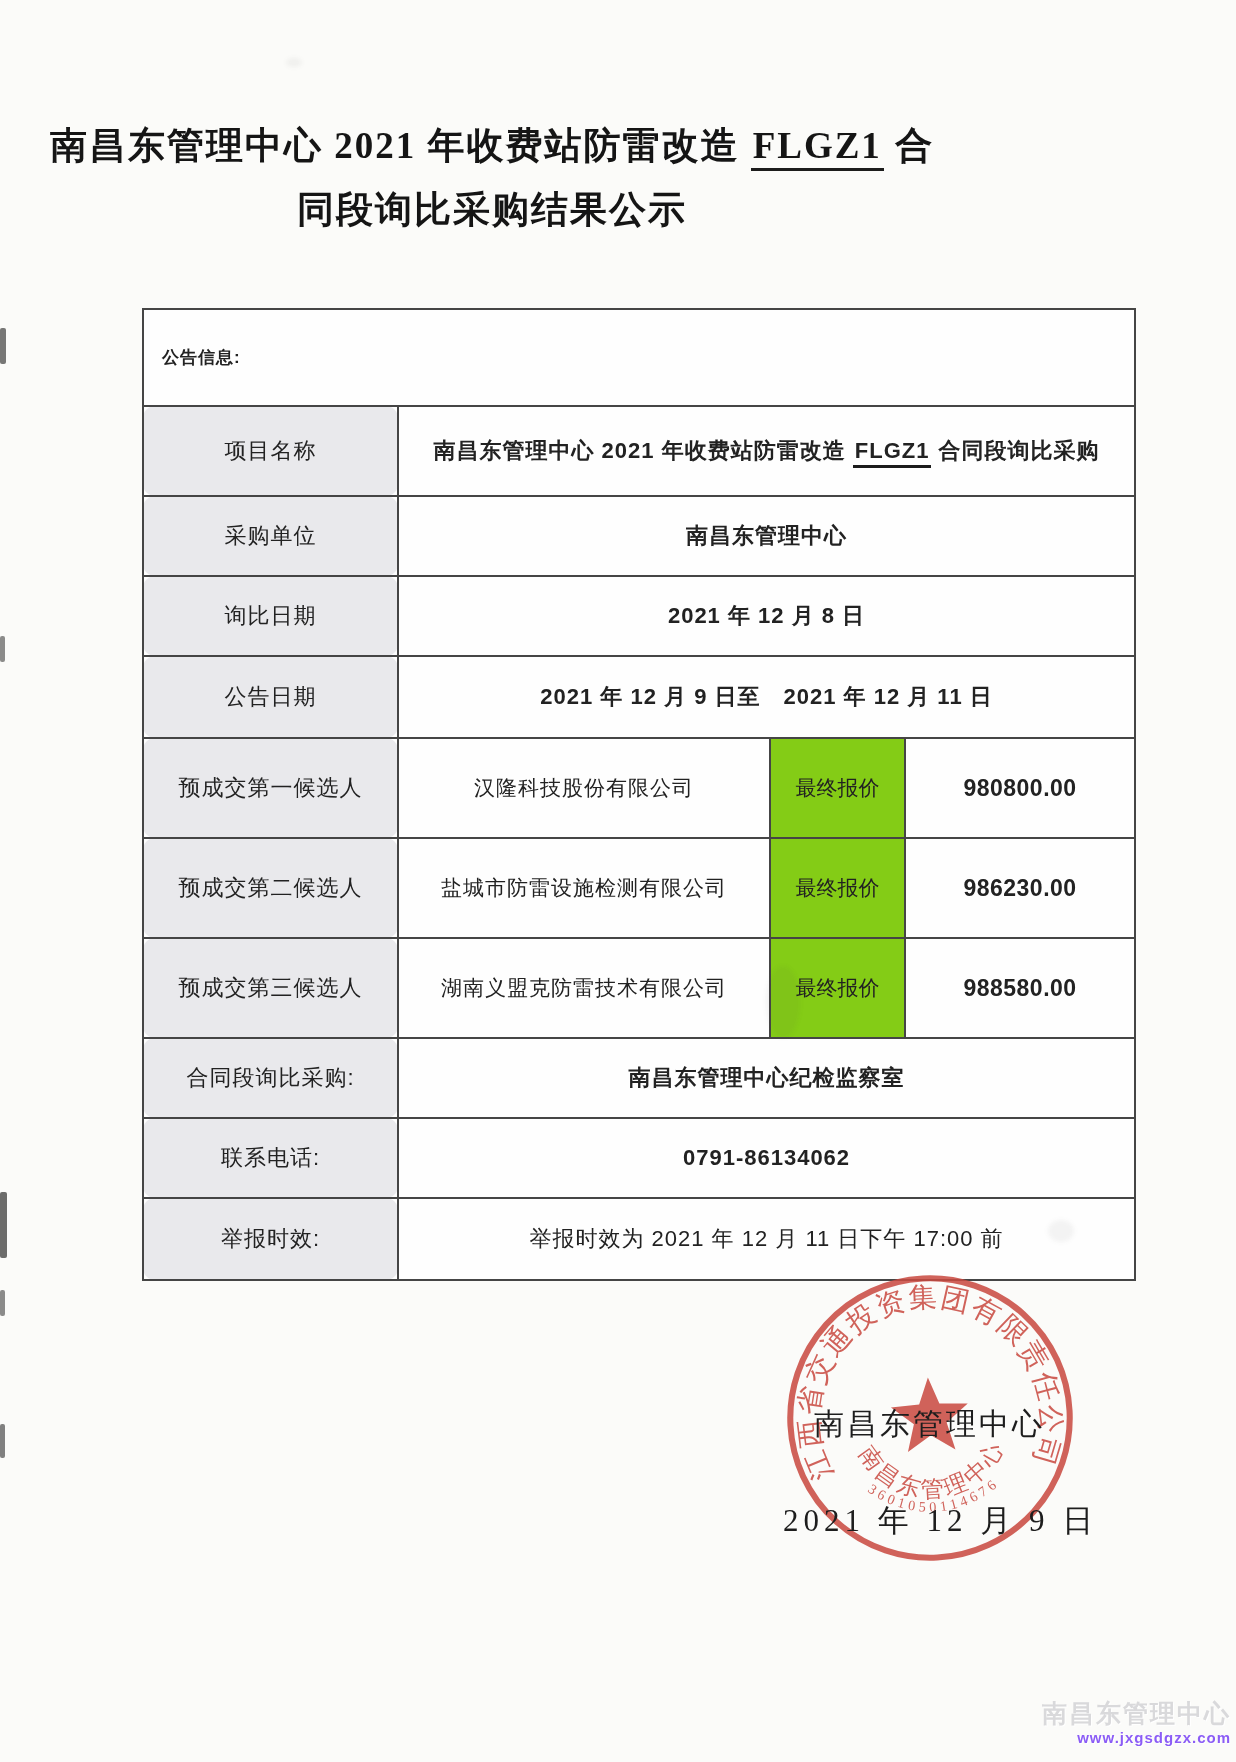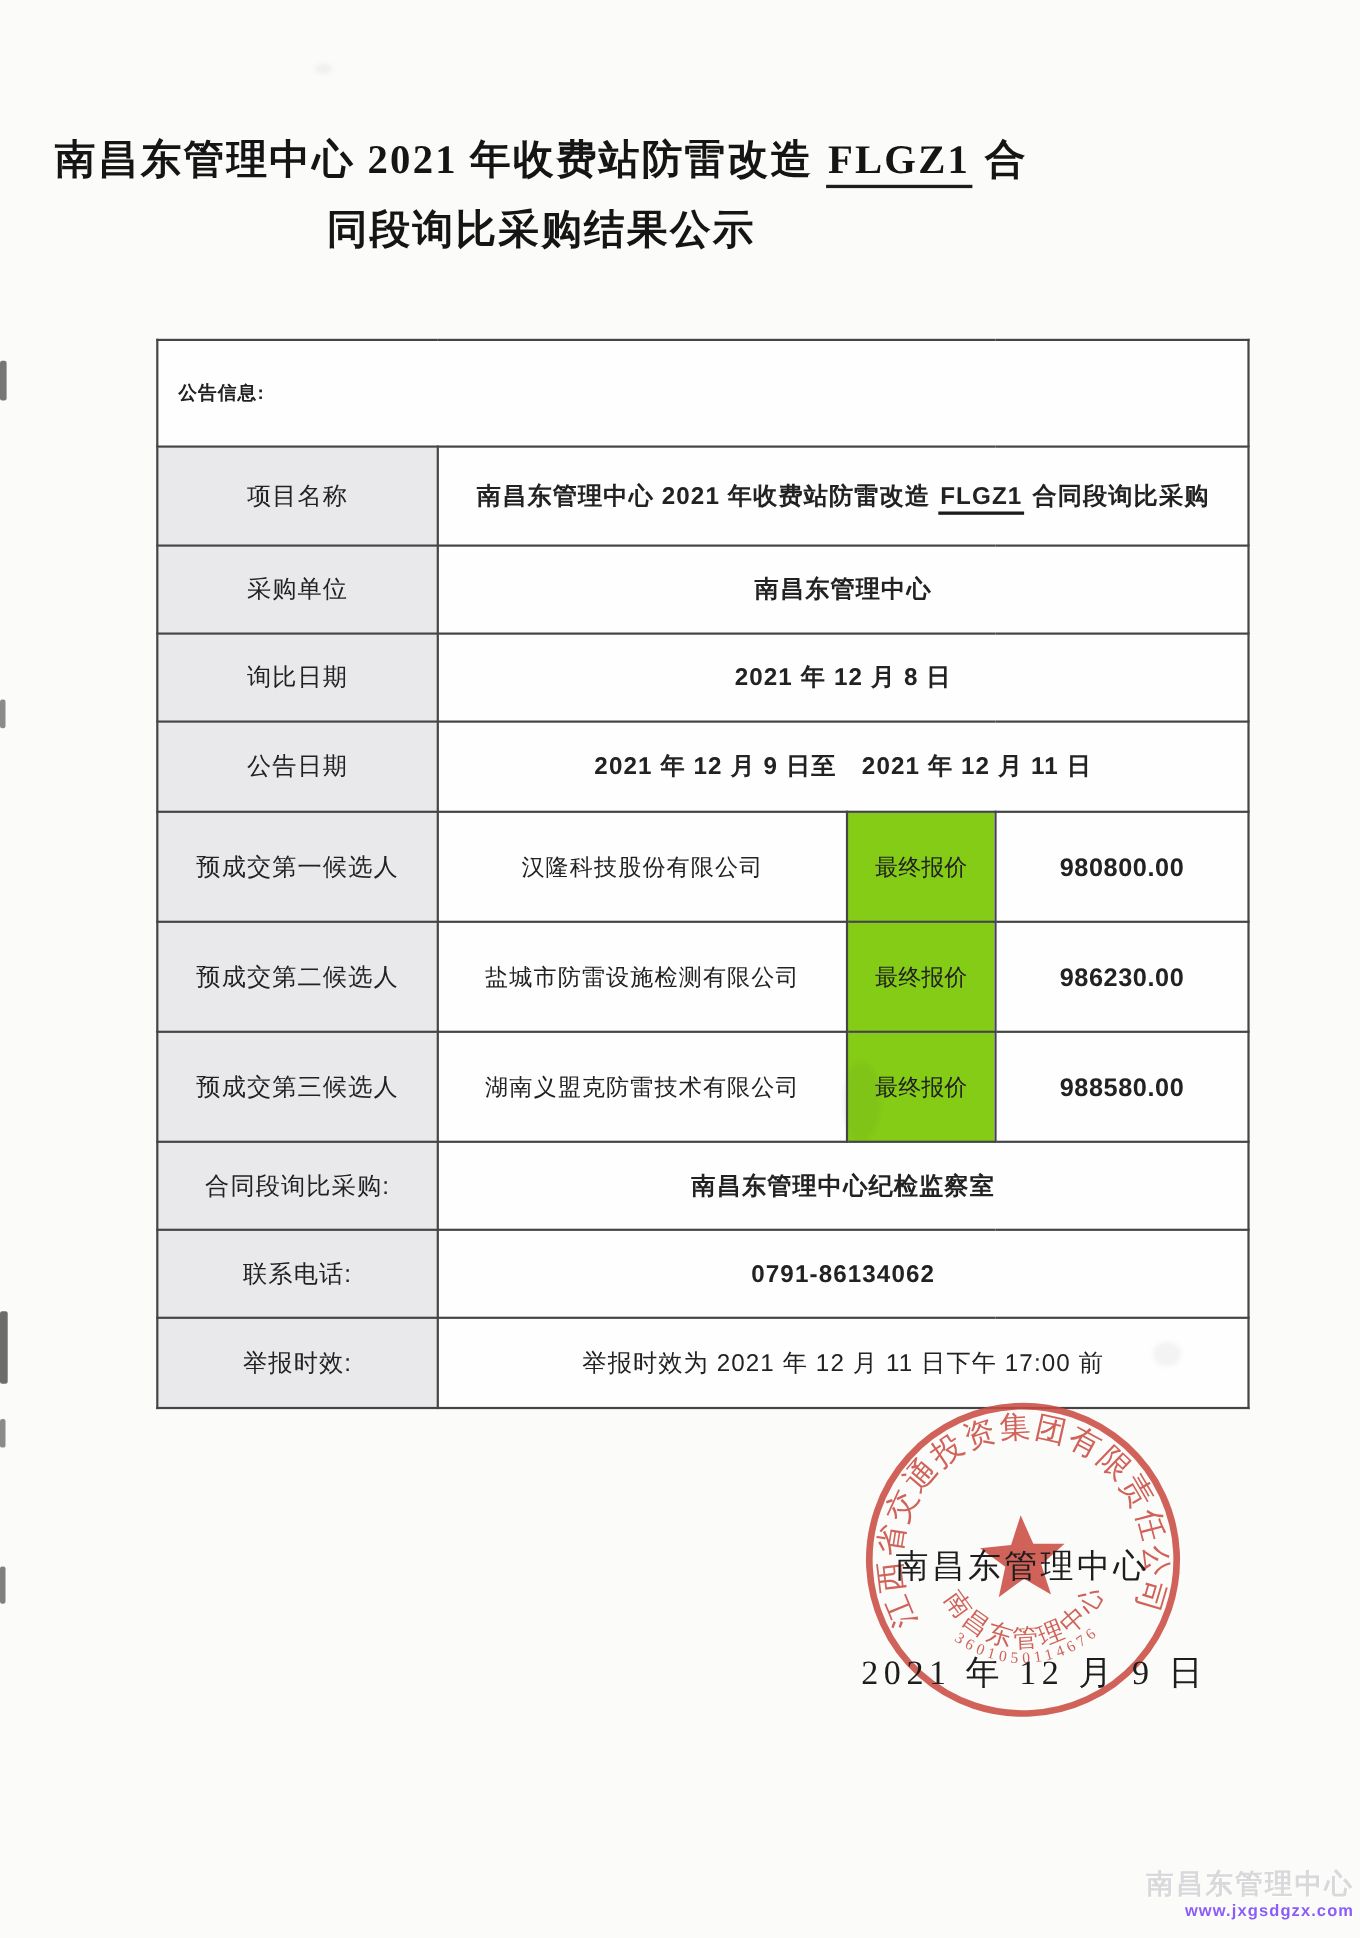--- a/index.html
+++ b/index.html
@@ -37,21 +37,21 @@
   tr.rc  td{height:98px;margin-left:32px;}
   tr.r8  td{height:78px;}
   tr.r9  td{height:78px;}
   tr.r10 td{height:80px;}
   .hdr-cell{
     text-align:left !important;padding-left:18px !important;
     font-weight:700;font-size:17px;color:#1d1d1d;letter-spacing:1px;
   }
   .lbl{
     background:#e9e9ec;font-size:22px;color:#303030;
-    letter-spacing:1px;font-weight:500;
+    letter-spacing:1px;font-weight:500;border-radius:12px;
   }
   .val-bold{font-weight:700;font-size:22px;letter-spacing:1px;color:#1b1b1b;}
   .val-reg{font-weight:400;font-size:22px;letter-spacing:1px;color:#242424;}
   .company{
     font-family:Liberation Sans, sans-serif;
     font-size:21px;color:#2b2b2b;letter-spacing:1px;
   }
   .price-lbl{background:#84cc16;font-size:21px;font-weight:500;color:#303030;}
   .price{font-weight:700;font-size:23px;color:#151515;letter-spacing:0.5px;}
   

